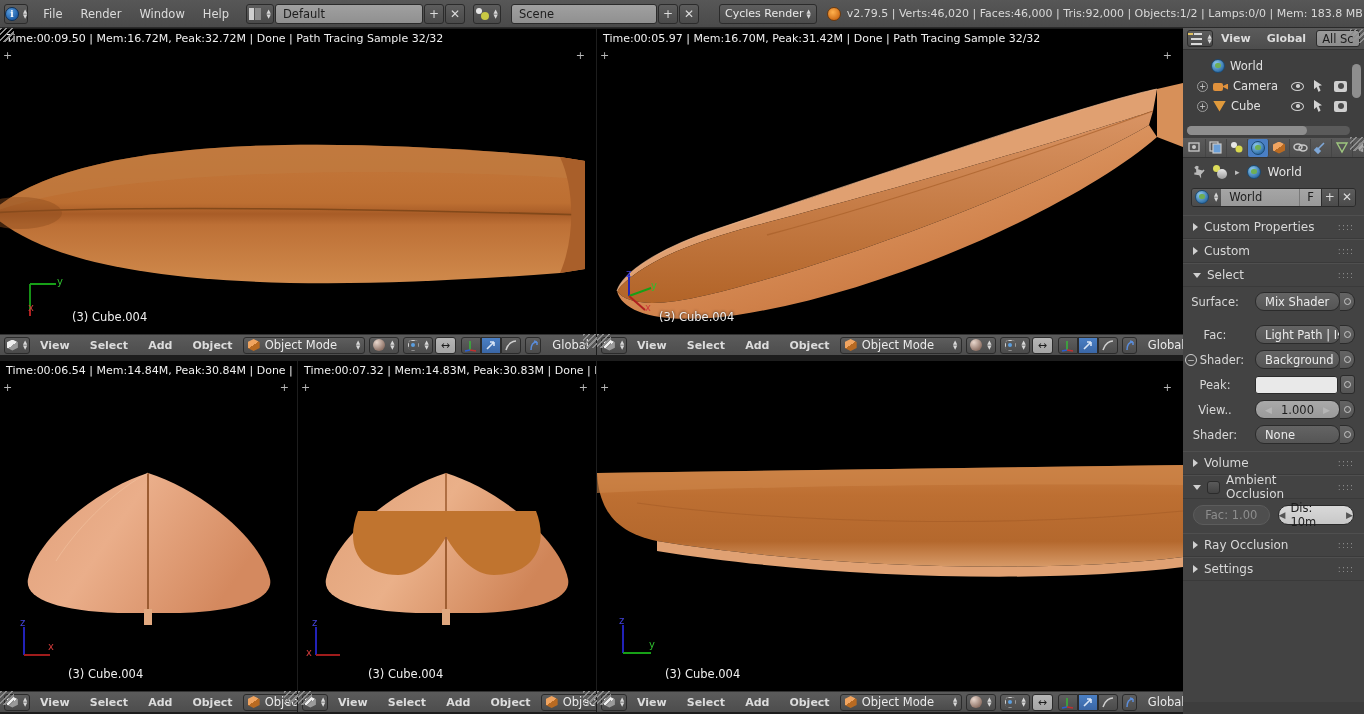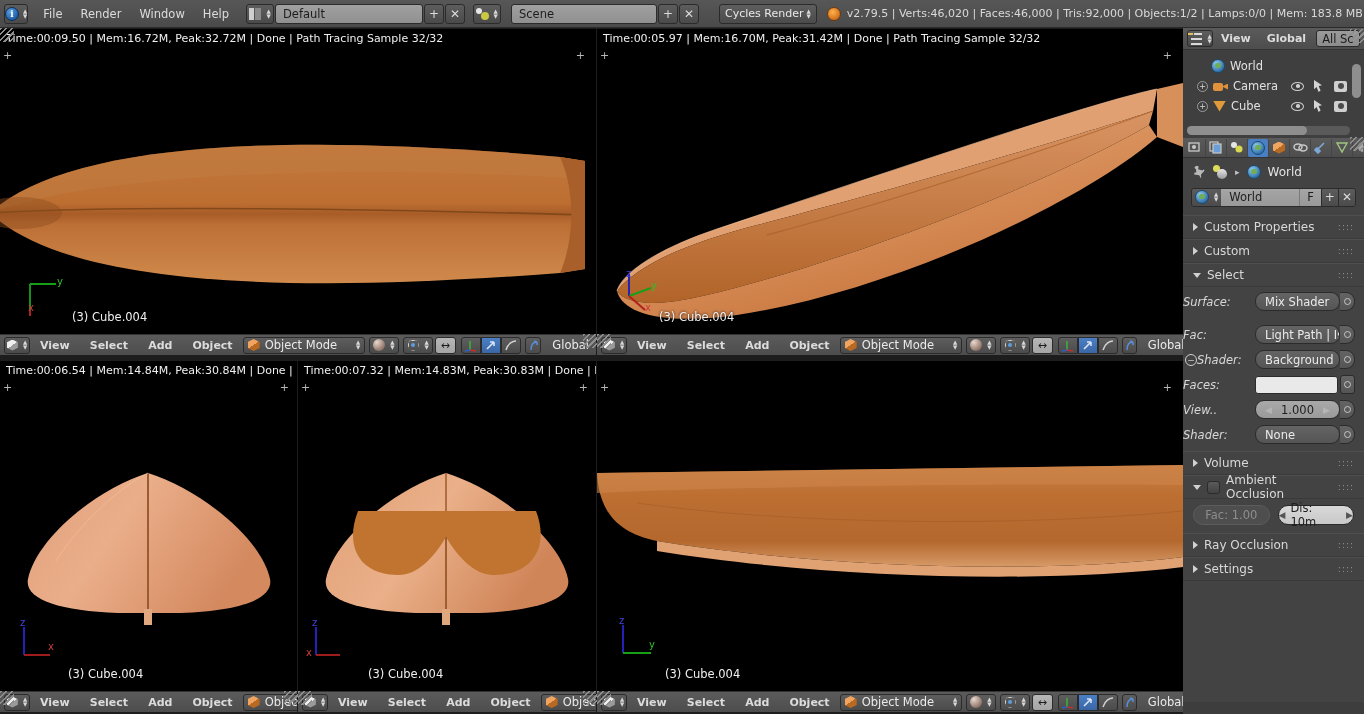--- a/index.html
+++ b/index.html
@@ -252,21 +252,21 @@
     color:#d8d8d8;font-size:12px;
   }
   .tri{width:0;height:0;border-left:5px solid #d0d0d0;border-top:4px solid transparent;
     border-bottom:4px solid transparent;flex:none;}
   .tri.down{border-left:4px solid transparent;border-right:4px solid transparent;
     border-top:5px solid #d0d0d0;border-bottom:none;}
   .grip{margin-left:auto;color:#8f8f8f;font-size:9px;letter-spacing:1px;line-height:6px;}
   .ao-box{width:13px;height:13px;border-radius:3px;
     background:linear-gradient(#5a5a5a,#434343);border:1px solid #2b2b2b;flex:none;}
   .proprow{display:flex;align-items:center;height:21px;padding:0 9px 0 0;margin-top:4px;}
-  .plabel{width:72px;text-align:left;padding-right:8px;color:#d8d8d8;font-size:11.5px;flex:none;font-style:italic;}
+  .plabel{width:72px;text-align:center;padding-right:8px;color:#d8d8d8;font-size:11.5px;flex:none;}
   .pvalue{
     flex:1;height:19px;border-radius:9px;display:flex;align-items:center;
     background:linear-gradient(#646464,#555);border:1px solid #2b2b2b;
     color:#eaeaea;font-size:11.5px;padding:0 9px;white-space:nowrap;overflow:hidden;
   }
   .pdot{width:15px;height:19px;border-radius:0 9px 9px 0;background:linear-gradient(#646464,#555);
     border:1px solid #2b2b2b;border-left:none;display:flex;align-items:center;justify-content:center;flex:none;}
   .pdot::after{content:"";width:5px;height:5px;border-radius:50%;border:1px solid #c6c6c6;}
   .swatch{flex:1;height:18px;border-radius:3px;background:#e9e9e9;border:1px solid #2b2b2b;}
   .arr{color:#b5b5b5;font-size:9px;}
@@ -844,21 +844,21 @@
           <span class="pvalue">Light Path | Is..</span>
           <span class="pdot"></span>
         </div>
         <div class="proprow">
           <span class="minus-circ">−</span>
           <span class="plabel" style="width:58px;">Shader:</span>
           <span class="pvalue">Background</span>
           <span class="pdot"></span>
         </div>
         <div class="proprow">
-          <span class="plabel">Faces:</span>
+          <span class="plabel">Peak:</span>
           <span class="swatch"></span>
           <span class="pdot" style="border-radius:3px;border-left:1px solid #2b2b2b;margin-left:2px;"></span>
         </div>
         <div class="proprow">
           <span class="plabel">View..</span>
           <span class="pvalue" style="justify-content:space-between;background:linear-gradient(#a9a9a9,#9a9a9a);color:#1d1d1d;">
             <span class="arr">◀</span>
             <span>1.000</span>
             <span class="arr">▶</span>
           </span>

